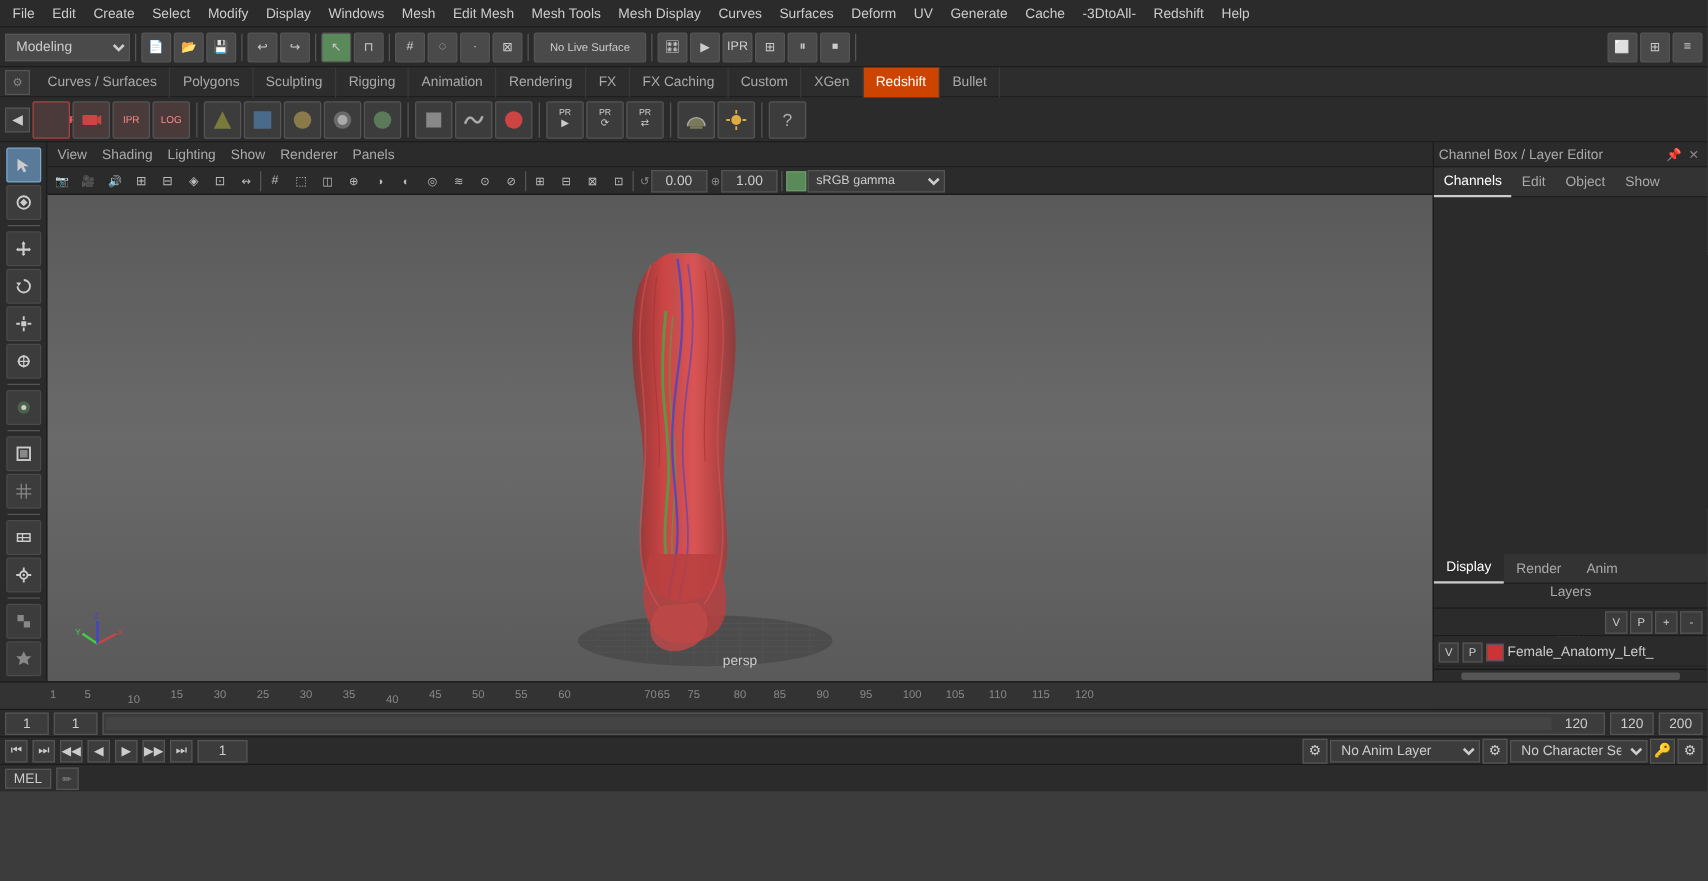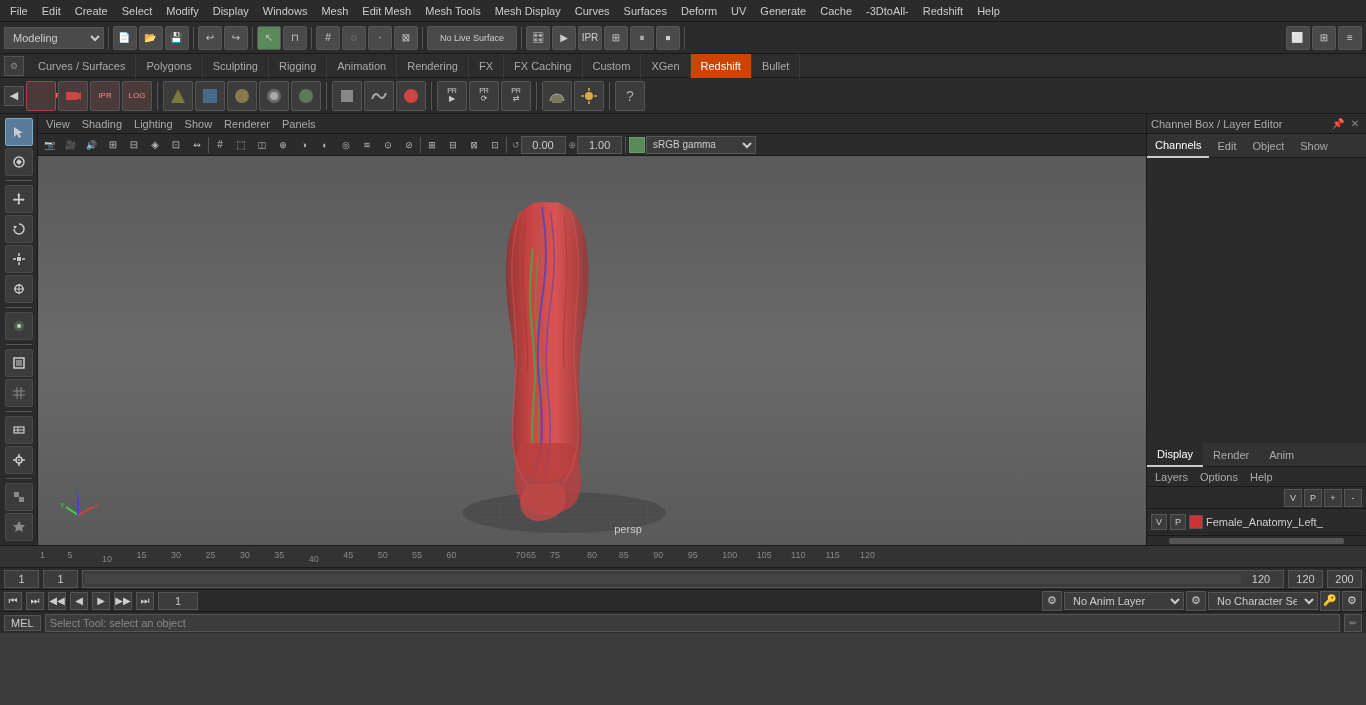--- a/index.html
+++ b/index.html
@@ -175,21 +175,20 @@
       overflow: hidden;
     }
 
     .persp-label {
       position: absolute;
       bottom: 10px;
       left: 50%;
       transform: translateX(-50%);
       color: #ccc;
       font-size: 11px;
-      margin-left: 36px;
     }
 
     .axis-indicator {
       position: absolute;
       bottom: 20px;
       left: 20px;
       width: 40px;
       height: 40px;
     }
 
@@ -253,20 +252,21 @@
     }
 
     #layer-sub-menu {
       display: flex;
       height: 20px;
       background: #2b2b2b;
       align-items: center;
       padding: 0 4px;
       gap: 4px;
       border-bottom: 1px solid #1a1a1a;
+      flex-direction: column;
     }
     .layer-menu-item {
       font-size: 11px;
       color: #aaa;
       cursor: pointer;
       padding: 1px 4px;
     }
 
     #layer-controls {
       display: flex;
@@ -1105,15 +1105,14 @@
     <select class="char-set-select">
       <option>No Character Set</option>
     </select>
     <div class="gear-btn">🔑</div>
     <div class="gear-btn">⚙</div>
   </div>
 </div>
 
 <div id="status-bar">
   <div class="mel-label">MEL</div>
-  <div class="status-input" style="flex:1;display:flex;align-items:center;font-size:11px;color:#888;padding:0 4px;background:#3c3c3c;border:1px solid #555;height:18px;">Select Tool: select an object</div>
   <div style="width:18px;height:18px;background:#3c3c3c;border:1px solid #555;cursor:pointer;display:flex;align-items:center;justify-content:center;font-size:9px;color:#888;">✏</div>
 </div>
 
 </body></html>

